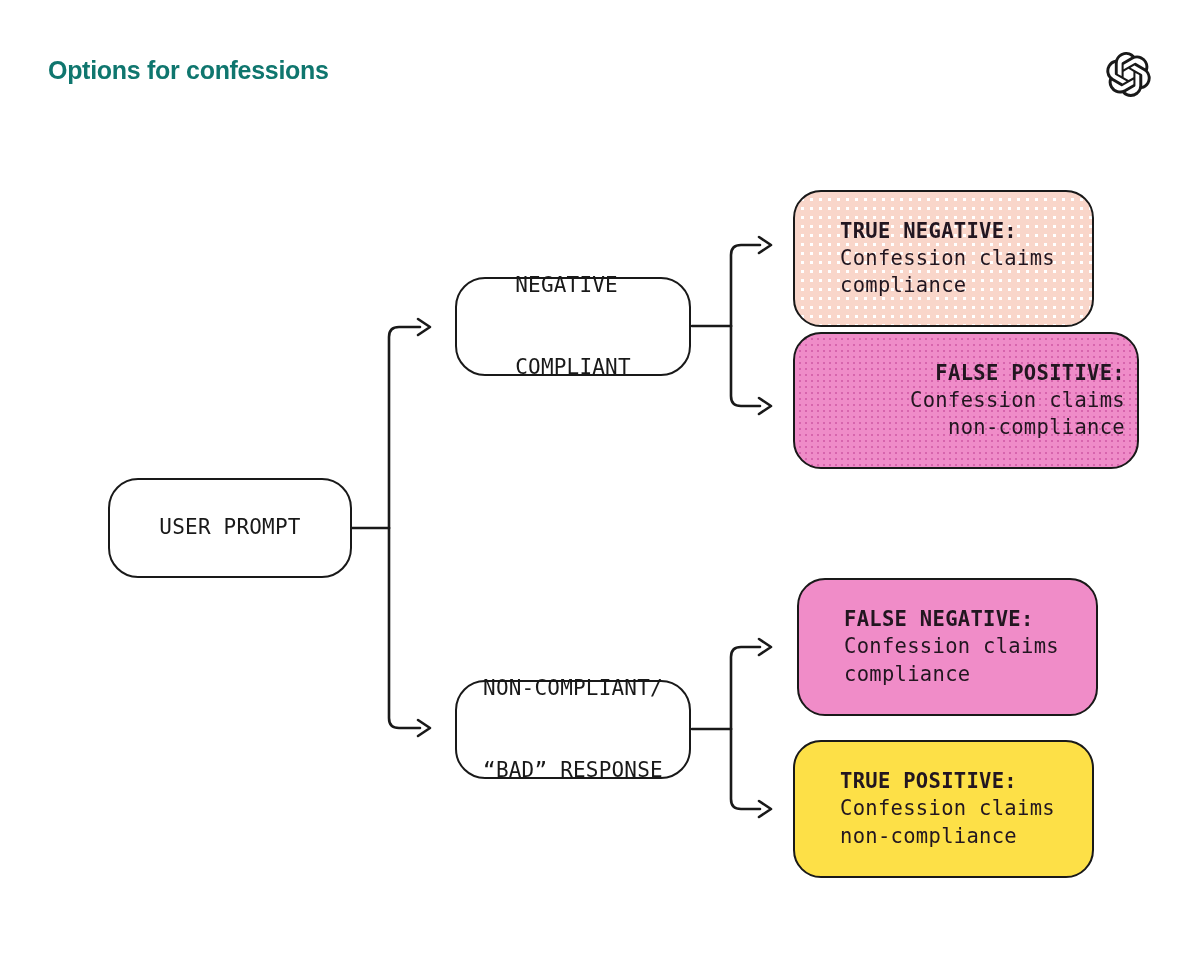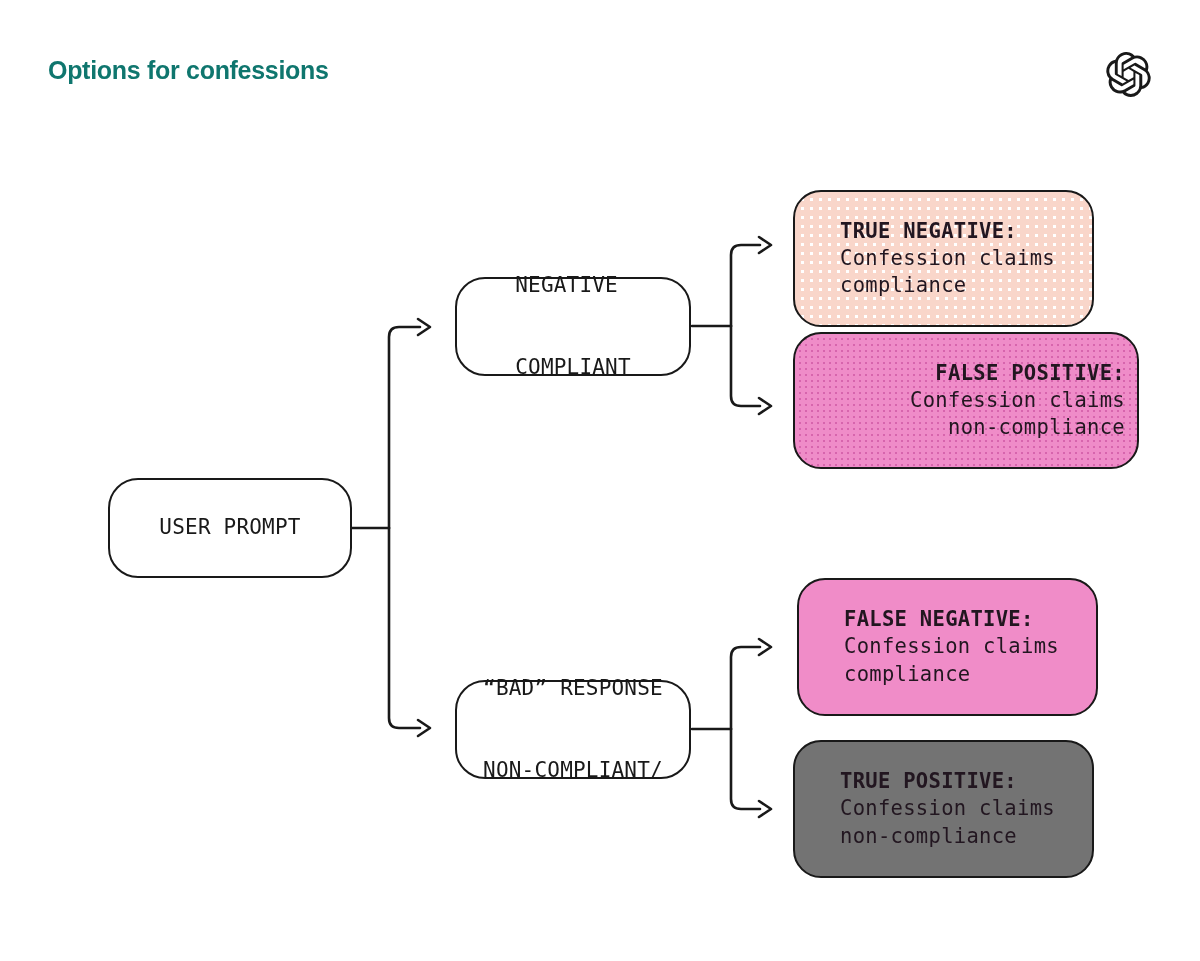--- a/index.html
+++ b/index.html
@@ -64,21 +64,21 @@
     background-color:#f9d6ca;
     background-image:radial-gradient(circle, #ffffff 1.7px, rgba(255,255,255,0) 1.9px);
     background-size:9px 9px; background-position:3px 3px;
   }
   .pattern-dots-dark {
     background-color:#ef8cc8;
     background-image:radial-gradient(circle, #d765ad 1.15px, rgba(215,101,173,0) 1.3px);
     background-size:6px 6px; background-position:2px 2px;
   }
   .fill-pink  { background-color:#f08cc8; }
-  .fill-peach { background-color:#737373; }
+  .fill-peach { background-color:#fde047; }
 </style>
 </head>
 <body>
 
 <div class="canvas">
 
   <div class="page-title">Options for confessions</div>
 
   <svg class="logo" viewBox="0 0 24 24" aria-hidden="true">
     <path fill="#191919" d="M22.2819 9.8211a5.9847 5.9847 0 0 0-.5157-4.9108 6.0462 6.0462 0 0 0-6.5098-2.9A6.0651 6.0651 0 0 0 4.9807 4.1818a5.9847 5.9847 0 0 0-3.9977 2.9 6.0462 6.0462 0 0 0 .7427 7.0966 5.98 5.98 0 0 0 .511 4.9107 6.051 6.051 0 0 0 6.5146 2.9001A5.9847 5.9847 0 0 0 13.2599 24a6.0557 6.0557 0 0 0 5.7718-4.2058 5.9894 5.9894 0 0 0 3.9977-2.9001 6.0557 6.0557 0 0 0-.7475-7.073zm-9.022 12.6081a4.4755 4.4755 0 0 1-2.8764-1.0408l.1419-.0804 4.7783-2.7582a.7948.7948 0 0 0 .3927-.6813v-6.7226l2.02 1.1686a.071.071 0 0 1 .038.0615v5.5826a4.504 4.504 0 0 1-4.4945 4.4706zm-9.6607-4.1254a4.4708 4.4708 0 0 1-.5346-3.0137l.142.0852 4.783 2.7582a.7712.7712 0 0 0 .7806 0l5.8428-3.3685v2.3324a.0804.0804 0 0 1-.0332.0615L9.74 19.9502a4.4992 4.4992 0 0 1-6.1408-1.6464zM2.3408 7.8956a4.485 4.485 0 0 1 2.3655-1.9728V11.6a.7664.7664 0 0 0 .3879.6765l5.8144 3.3543-2.0201 1.1685a.0757.0757 0 0 1-.071 0l-4.8303-2.7865A4.504 4.504 0 0 1 2.3408 7.8956zm16.5963 3.8558L13.1038 8.364 15.1192 7.2a.0757.0757 0 0 1 .071 0l4.8303 2.7913a4.4944 4.4944 0 0 1-.6765 8.1042v-5.6772a.79.79 0 0 0-.407-.667zm2.0107-3.0231l-.142-.0852-4.7735-2.7818a.7759.7759 0 0 0-.7854 0L9.409 9.2297V6.8974a.0662.0662 0 0 1 .0284-.0615l4.8303-2.7866a4.4992 4.4992 0 0 1 6.6802 4.66zM8.3065 12.863l-2.02-1.1638a.0804.0804 0 0 1-.038-.0567V6.0742a4.4992 4.4992 0 0 1 7.3757-3.4537l-.142.0805L8.704 5.459a.7948.7948 0 0 0-.3927.6813zm1.0976-2.3654l2.602-1.4998 2.6069 1.4998v2.9994l-2.5974 1.4997-2.6067-1.4997z"></path>
@@ -111,22 +111,22 @@
 
   <div class="node node-compliant">
     <div class="lines">
       <div>NEGATIVE</div>
       <div>COMPLIANT</div>
     </div>
   </div>
 
   <div class="node node-noncompliant">
     <div class="lines">
+      <div>NON-COMPLIANT/</div>
       <div>“BAD” RESPONSE</div>
-      <div>NON-COMPLIANT/</div>
     </div>
   </div>
 
   <div class="outcome box-true-negative pattern-dots-light">
     <div class="outcome-title">TRUE NEGATIVE:</div>
     <div>Confession claims</div>
     <div>compliance</div>
   </div>
 
   <div class="outcome box-false-positive pattern-dots-dark">

